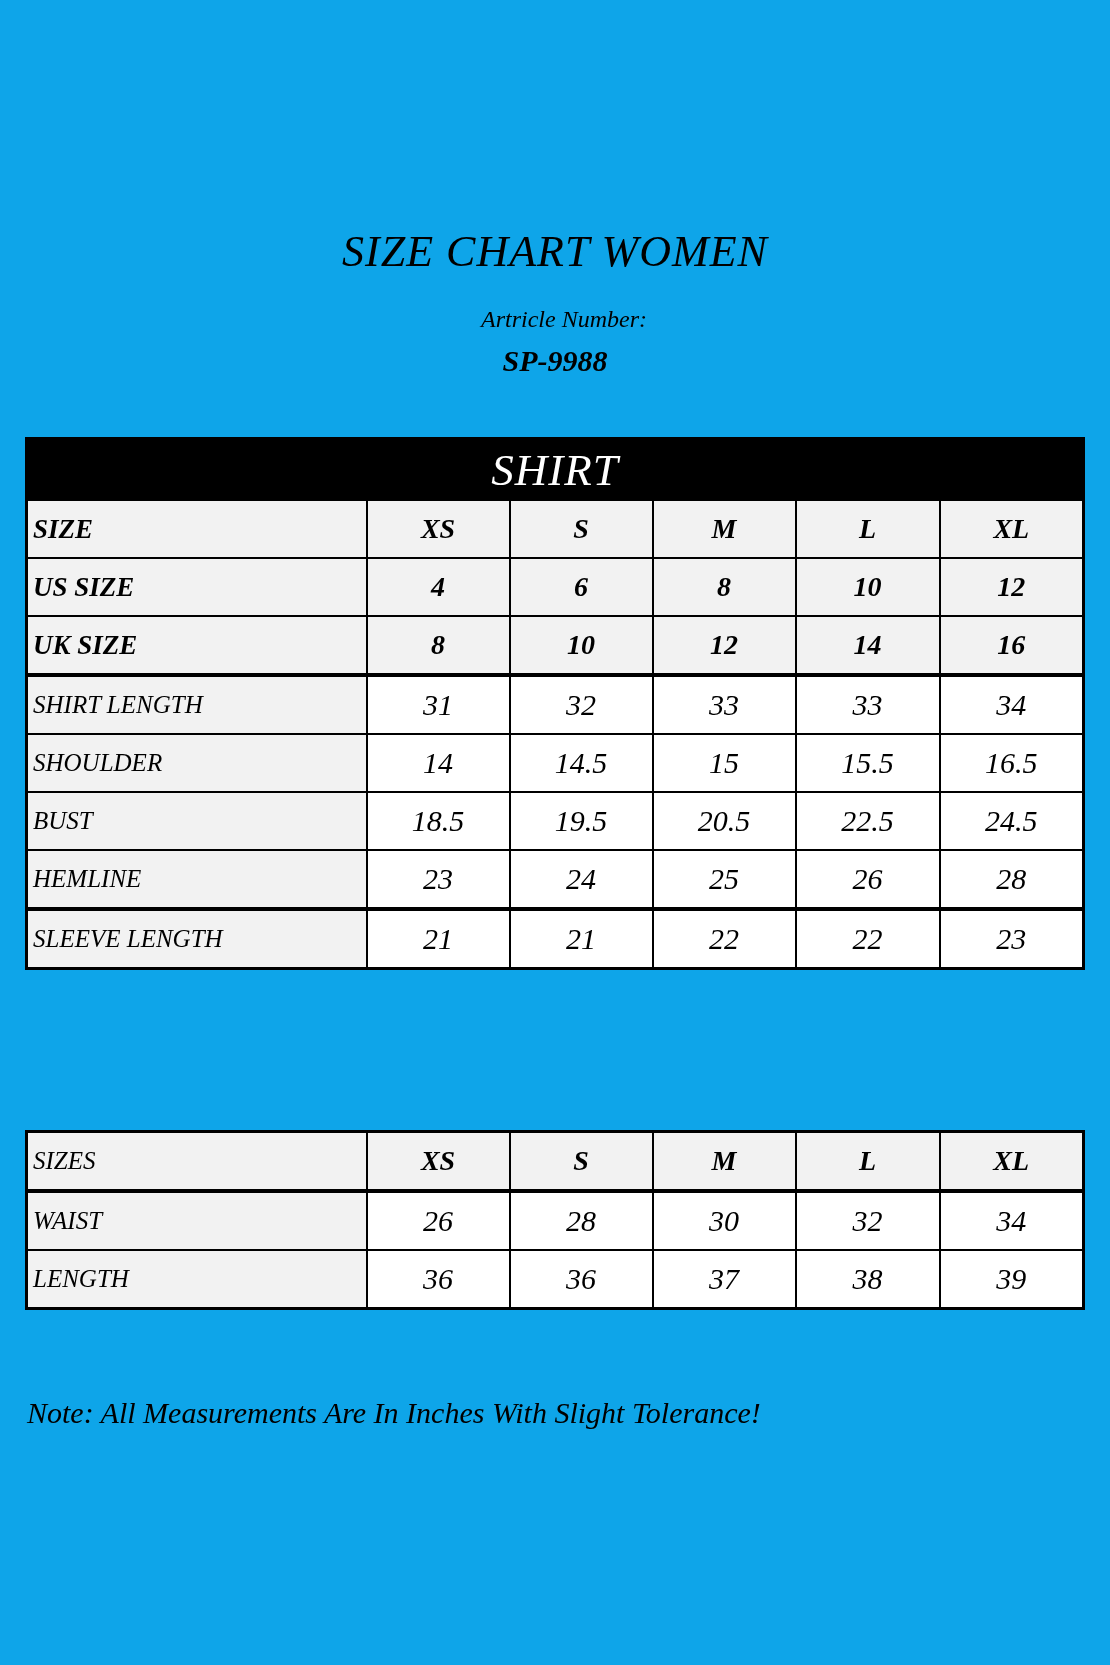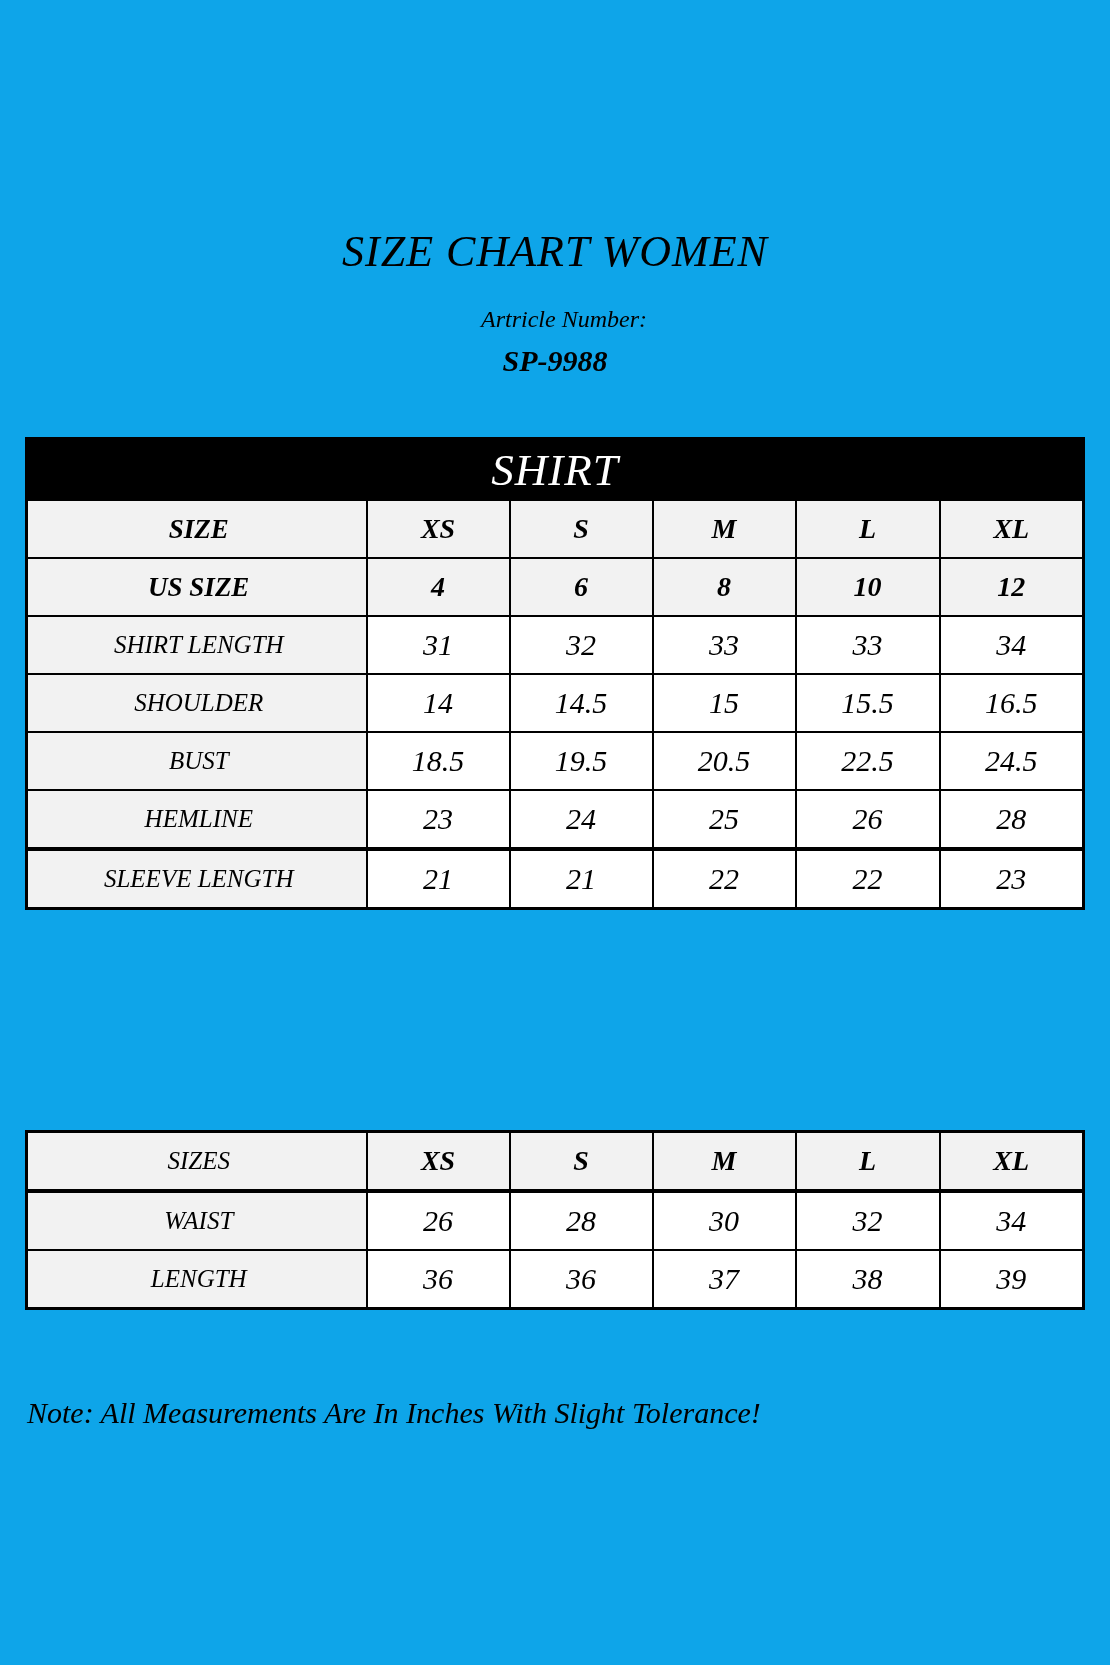--- a/index.html
+++ b/index.html
@@ -56,21 +56,21 @@
     height: 57px;
     letter-spacing: 1px;
   }
   td.cell {
     border: 2px solid #000000;
     height: 54px;
     overflow: hidden;
     white-space: nowrap;
   }
   td.lbl {
-    text-align: center;
+    text-align: left;
     padding-left: 5px;
     font-size: 25px;
   }
   td.lbl.b { font-size: 27px; font-weight: bold; }
   td.val { text-align: center; font-size: 30px; }
   td.val.b { font-size: 28px; font-weight: bold; }
   .shade { background: #f2f2f2; }
   .white { background: #ffffff; }
   tr.thick td.cell { border-bottom-width: 4px; }
   .note {
@@ -110,20 +110,28 @@
         <td class="cell val b shade">L</td>
         <td class="cell val b shade">XL</td>
       </tr>
       <tr>
         <td class="cell lbl b shade">US SIZE</td>
         <td class="cell val b shade">4</td>
         <td class="cell val b shade">6</td>
         <td class="cell val b shade">8</td>
         <td class="cell val b shade">10</td>
         <td class="cell val b shade">12</td>
+      </tr>
+      <tr class="thick">
+        <td class="cell lbl b shade">UK SIZE</td>
+        <td class="cell val b shade">8</td>
+        <td class="cell val b shade">10</td>
+        <td class="cell val b shade">12</td>
+        <td class="cell val b shade">14</td>
+        <td class="cell val b shade">16</td>
       </tr>
       <tr>
         <td class="cell lbl shade">SHIRT LENGTH</td>
         <td class="cell val white">31</td>
         <td class="cell val white">32</td>
         <td class="cell val white">33</td>
         <td class="cell val white">33</td>
         <td class="cell val white">34</td>
       </tr>
       <tr>

